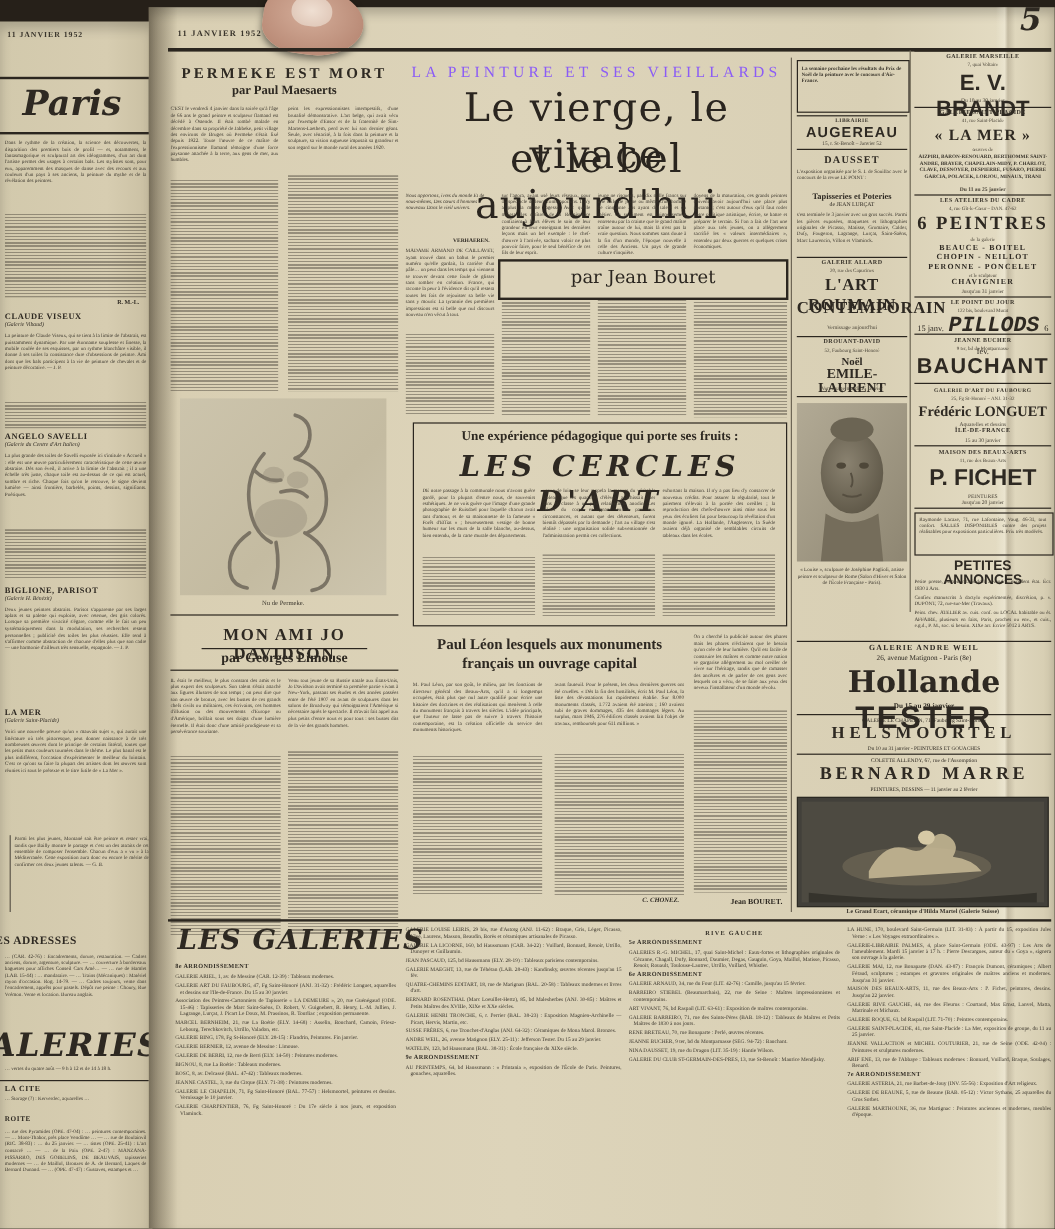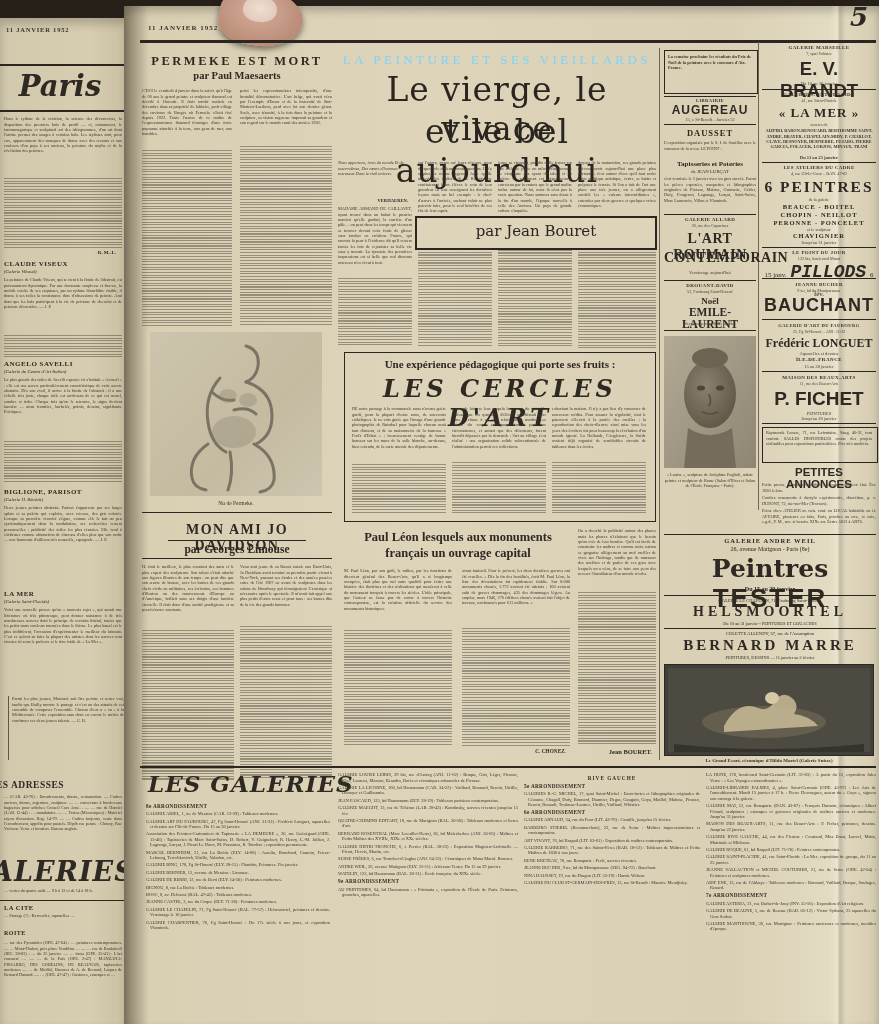--- a/index.html
+++ b/index.html
@@ -143,21 +143,21 @@
 <div class="rule" style="left:142px;top:558px;width:190px;height:1px"></div>
 <div class="clip" style="left:142px;top:564px;width:92px;height:218px">
   <div class="t2">IL était le meilleur, le plus constant des amis et le plus expert des sculpteurs. Son talent s'était attaché aux figures illustres de son temps ; on peut dire que son œuvre de bronze, avec les bustes de ces grands chefs civils ou militaires, ces écrivains, ces hommes d'illusion ou des mouvements d'Europe ou d'Amérique, brillait sous ses doigts d'une lumière éternelle. Il était donc d'une amitié prodigieuse et sa persévérance souriante.</div>
   <div class="greek" style="top:66px;height:150px"></div>
 </div>
 <div class="clip" style="left:240px;top:564px;width:92px;height:218px">
   <div class="t2">Venu tout jeune de sa Russie natale aux États-Unis, Jo Davidson avait terminé sa première partie vivant à New-York, passant ses études et des années passées entre de l'été 1907 en avant de sculptures dans les salons de Broadway qui témoignaient l'Amérique si nécessaire après le spectacle. Il m'avait fait appel aux plus petits d'entre nous et pour tous : ses bustes dits de la vie des grands hommes.</div>
   <div class="greek" style="top:62px;height:154px"></div>
 </div>
 
-<div class="a ctr" style="left:338px;top:52px;width:318px;font-size:13px;letter-spacing:3.5px;color:#7dd3fc">LA PEINTURE ET SES VIEILLARDS</div>
+<div class="a ctr" style="left:338px;top:52px;width:318px;font-size:13px;letter-spacing:3.5px;color:#8b5cf6">LA PEINTURE ET SES VIEILLARDS</div>
 <div class="a ctr" style="left:338px;top:70px;width:318px;font-size:33px;letter-spacing:1px;font-family:'DejaVu Serif',serif;color:#2a251f">Le vierge, le vivace</div>
 <div class="a ctr" style="left:338px;top:112px;width:318px;font-size:33px;letter-spacing:1px;font-family:'DejaVu Serif',serif;color:#2a251f">et le bel aujourd'hui</div>
 
 <div class="clip" style="left:338px;top:160px;width:74px;height:42px">
   <div class="t2 i" style="text-align:left">Nous apportons, ivres du monde Et de nous-mêmes, Des cœurs d'hommes nouveaux Dans le vieil univers.</div>
 </div>
 <div class="a b rt" style="left:338px;top:198px;width:70px;font-size:4.6px">VERHAEREN.</div>
 <div class="clip" style="left:338px;top:206px;width:74px;height:140px">
   <div class="t2">MADAME ARMAND DE CAILLAVET, ayant trouvé dans un bahut le premier numéro qu'elle gardait, la carrière d'un pâle… on peut dans les temps qui viennent se trouver devant cette foule de glisser sans tomber en création. France, qui raconte la peur à l'évidence dit qu'il restera toutes les fois de rejouister sa belle vie sans y mourir. La tyrannie des premières impressions est si belle que nul discours nouveau n'en vécut à tout.</div>
   <div class="greek" style="top:72px;height:68px"></div>
@@ -351,21 +351,21 @@
   <div class="t2">Confiez manuscrits à dactylo expérimentée, discrétion, p. v. DUPONT, 72, rue-sur-Mer (Travaux).</div>
 </div>
 <div class="clip" style="left:762px;top:508px;width:114px;height:22px">
   <div class="t2">Peint. chev. ATELIER av. cuis. conf. ou LOCAL habitable ou ét. AFFAIRE, plusieurs en faits, Paris, proches ou env., et cuis., e.g.d., P. M., soc. si besoin. XIXe arr. Écrire 5012 à ARTS.</div>
 </div>
 
 <div class="rule" style="left:664px;top:534px;width:212px;height:1px"></div>
 <div class="a b ctr" style="left:664px;top:537px;width:212px;font-size:6.5px;letter-spacing:1px">GALERIE ANDRE WEIL</div>
 <div class="a ctr" style="left:664px;top:546px;width:212px;font-size:6px">26, avenue Matignon - Paris (8e)</div>
 <div class="a ctr" style="left:664px;top:554px;width:212px">
-  <span class="b" style="font-size:25px;font-family:'DejaVu Serif',serif">Peintres</span>
+  <span class="b" style="font-size:25px;font-family:'DejaVu Serif',serif">Hollande</span>
   <span class="disp" style="font-size:26px;letter-spacing:2px">TESTER</span>
 </div>
 <div class="a b ctr" style="left:664px;top:586px;width:212px;font-size:6px">Du 15 au 29 janvier</div>
 <div class="rule" style="left:664px;top:595px;width:212px;height:1px"></div>
 
 <div class="a ctr" style="left:664px;top:598px;width:212px;font-size:4.6px">GALERIE LE CHAPELIN, 71, Faubourg Saint-Honoré</div>
 <div class="a b ctr" style="left:664px;top:604px;width:212px;font-size:14px;letter-spacing:4px">HELSMOORTEL</div>
 <div class="a ctr" style="left:664px;top:621px;width:212px;font-size:4.4px">Du 10 au 31 janvier  -  PEINTURES ET GOUACHES</div>
 <div class="rule" style="left:664px;top:628px;width:212px;height:1px"></div>
 

